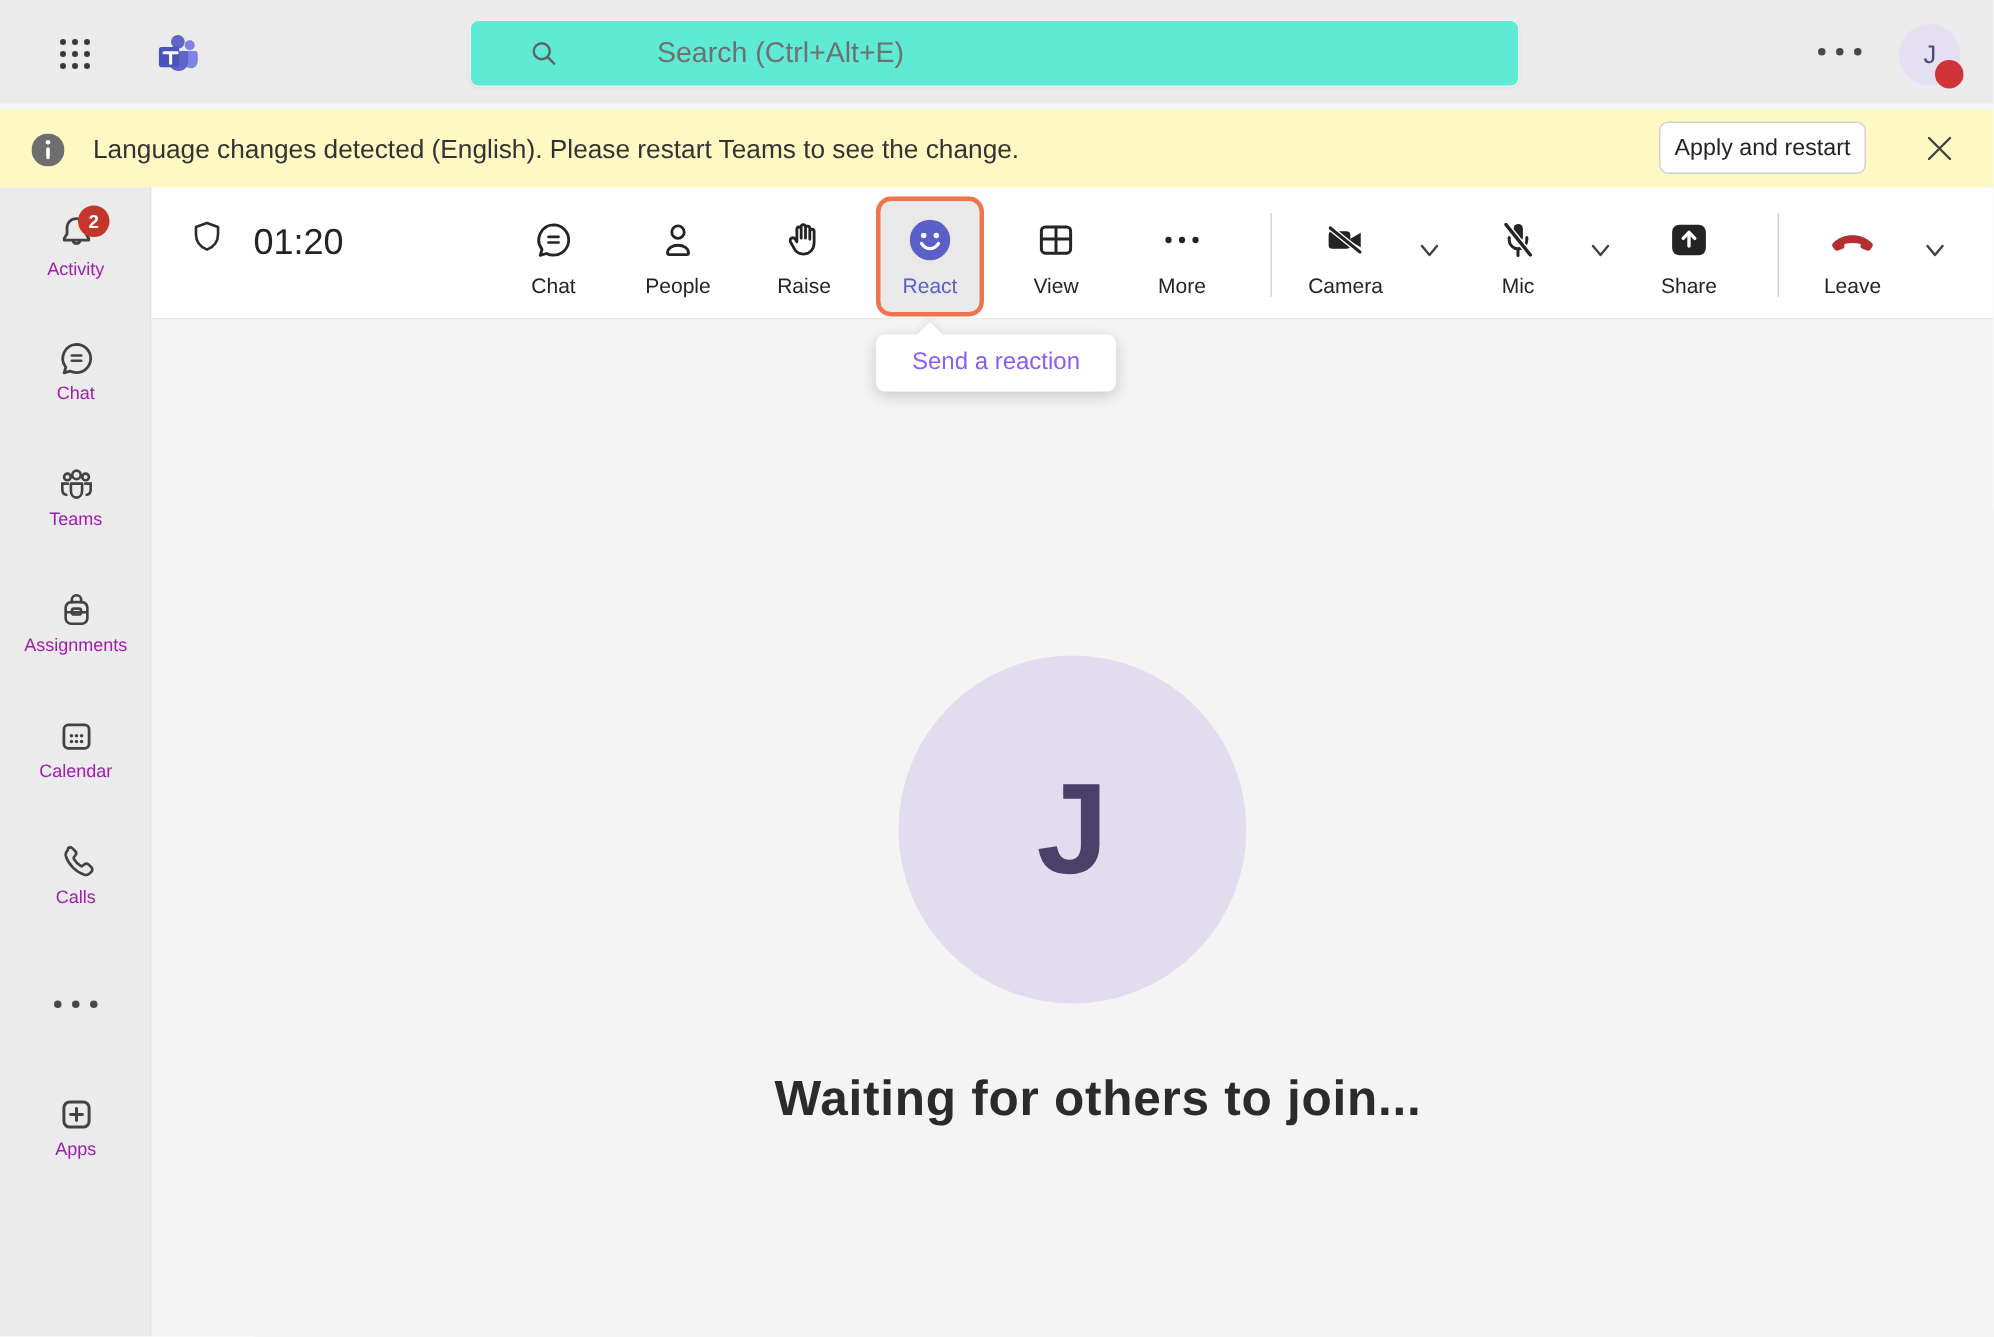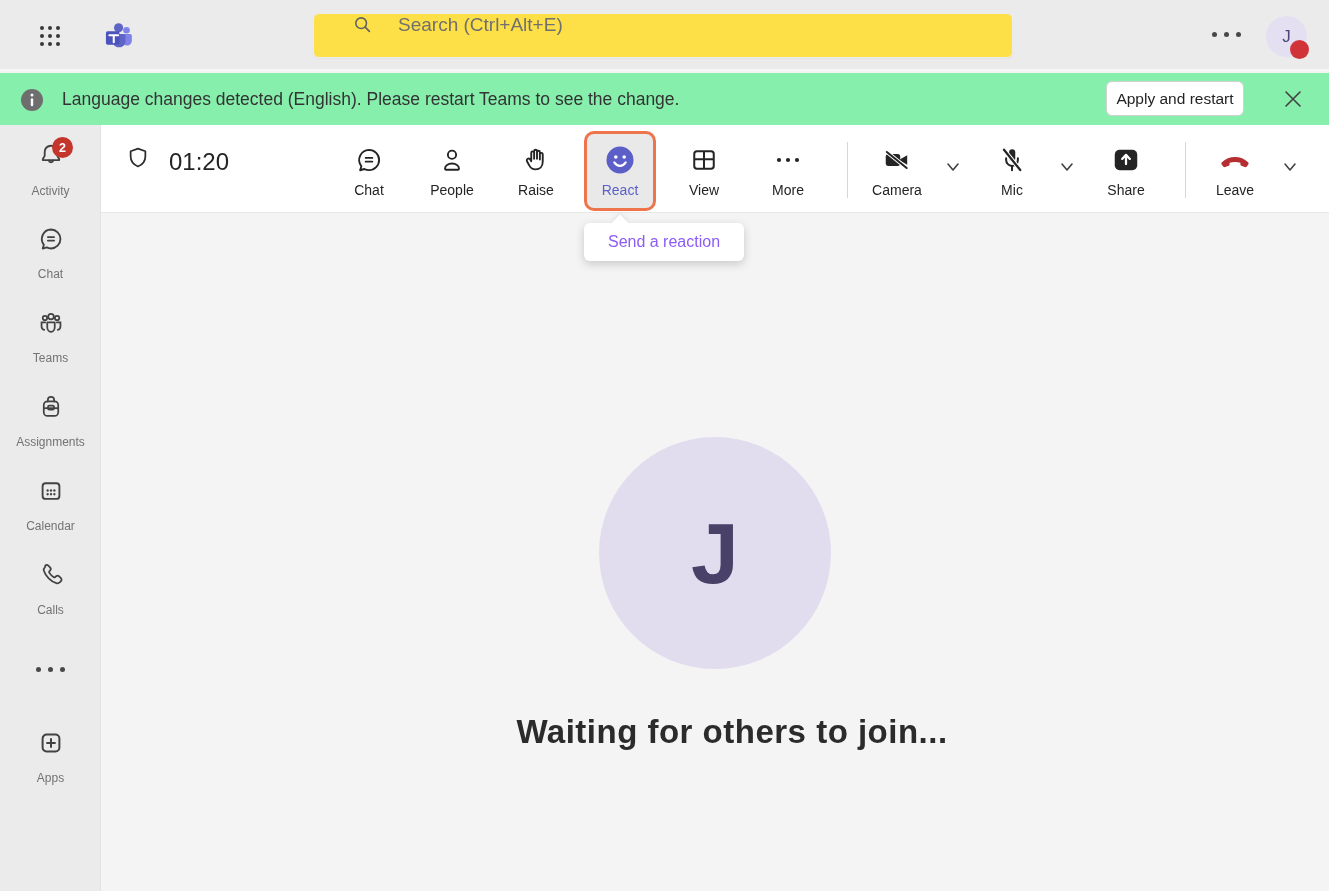--- a/index.html
+++ b/index.html
@@ -3,42 +3,42 @@
 <meta charset="utf-8">
 <style>
   * { margin:0; padding:0; box-sizing:border-box; }
   body { font-family:"Liberation Sans", sans-serif; background:#fff; }
   .app { position:relative; width:1329px; height:891px; overflow:hidden; background:#F5F4F4; }
 
   
   .topbar { position:absolute; left:0; top:0; width:1329px; height:71px; background:#EBEBEB; border-bottom:2px solid #F7F7F7; }
   .waffle { position:absolute; left:39px; top:25px; width:22px; height:22px; cursor:pointer; }
   .teams-logo { position:absolute; left:104px; top:21px; width:30px; height:30px; }
-  .searchbox { position:absolute; left:313px; top:13px; width:700px; height:45px; background:#fde047; border:1px solid #EDEDED; border-radius:6px; display:flex; align-items:flex-start; padding-left:38px; box-shadow:0 1px 2px rgba(0,0,0,0.04); }
+  .searchbox { position:absolute; left:313px; top:13px; width:700px; height:45px; background:#5eead4; border:1px solid #EDEDED; border-radius:6px; display:flex; align-items:center; padding-left:38px; box-shadow:0 1px 2px rgba(0,0,0,0.04);gap:40px; }
   .searchbox .mag { width:22px; height:22px; margin-right:24px; }
   .searchbox input { border:none; outline:none; background:transparent; font-size:19px; color:#424242; width:560px; font-family:"Liberation Sans", sans-serif; }
   .searchbox input::placeholder { color:#707070; }
   .top-more { position:absolute; left:1212px; top:32px; width:30px; height:8px; display:flex; gap:7px; cursor:pointer; }
   .top-more i { width:5px; height:5px; border-radius:50%; background:#484848; }
   .top-avatar { position:absolute; left:1266px; top:16px; width:41px; height:41px; border-radius:50%; background:#E4E0F2; color:#4C4879; font-size:17px; display:flex; align-items:center; justify-content:center; cursor:pointer; }
   .presence-dot { position:absolute; right:-2px; bottom:-2px; width:19px; height:19px; border-radius:50%; background:#D13438; }
 
   
-  .banner { position:absolute; left:0; top:73px; width:1329px; height:52px; background:#86efac;padding-left:12px; }
+  .banner { position:absolute; left:0; top:73px; width:1329px; height:52px; background:#fef9c3;padding-left:12px; }
   .banner .info-ic { position:absolute; left:21px; top:89px-73px; }
   .info-ic { position:absolute; left:21px; top:16px; width:22px; height:22px; }
   .banner-text { position:absolute; left:62px; top:0; height:52px; display:flex; align-items:center; font-size:17.5px; color:#333333; }
   .apply-btn { position:absolute; left:1106px; top:8px; width:138px; height:35px; background:#FFFFFF; border:1px solid #D1D1D1; border-radius:6px; font-size:15.5px; color:#242424; display:flex; align-items:center; justify-content:center; cursor:pointer; font-family:"Liberation Sans", sans-serif; }
   .banner-close { position:absolute; left:1282px; top:15px; width:22px; height:22px; cursor:pointer; }
 
   
   .rail { position:absolute; left:0; top:125px; width:101px; height:766px; background:#EBEBEB; border-right:1px solid #E2E2E2; }
   .rail-item { position:absolute; left:0; width:101px; height:62px; display:flex; flex-direction:column; align-items:center; cursor:pointer; }
   .rail-item .ric { width:28px; height:28px; }
-  .rail-item .rlabel { font-size:12px; color:#737373; margin-top:14px; }
+  .rail-item .rlabel { font-size:12px; color:#a21caf; margin-top:2px; }
   .badge { position:absolute; left:52px; top:-5px; width:21px; height:21px; border-radius:50%; background:#C4352B; color:#fff; font-size:12.5px; font-weight:bold; display:flex; align-items:center; justify-content:center; }
   .rail-more { position:absolute; left:36px; top:542px; width:30px; height:8px; display:flex; gap:7px; cursor:pointer; }
   .rail-more i { width:5px; height:5px; border-radius:50%; background:#484848; }
 
   
   .mtoolbar { position:absolute; left:101px; top:125px; width:1228px; height:88px; background:#FFFFFF; border-bottom:1px solid #E8E8E8; }
   .shield { position:absolute; left:24px; top:20px; width:26px; height:26px; }
   .timer { position:absolute; left:68px; top:23px; font-size:24px; color:#242424; }
   .tb-btn { position:absolute; top:6px; width:72px; height:80px; display:flex; flex-direction:column; align-items:center; justify-content:center; gap:7px; cursor:pointer; }
   .tb-btn .tic { width:30px; height:30px; display:flex; align-items:center; justify-content:center; }

